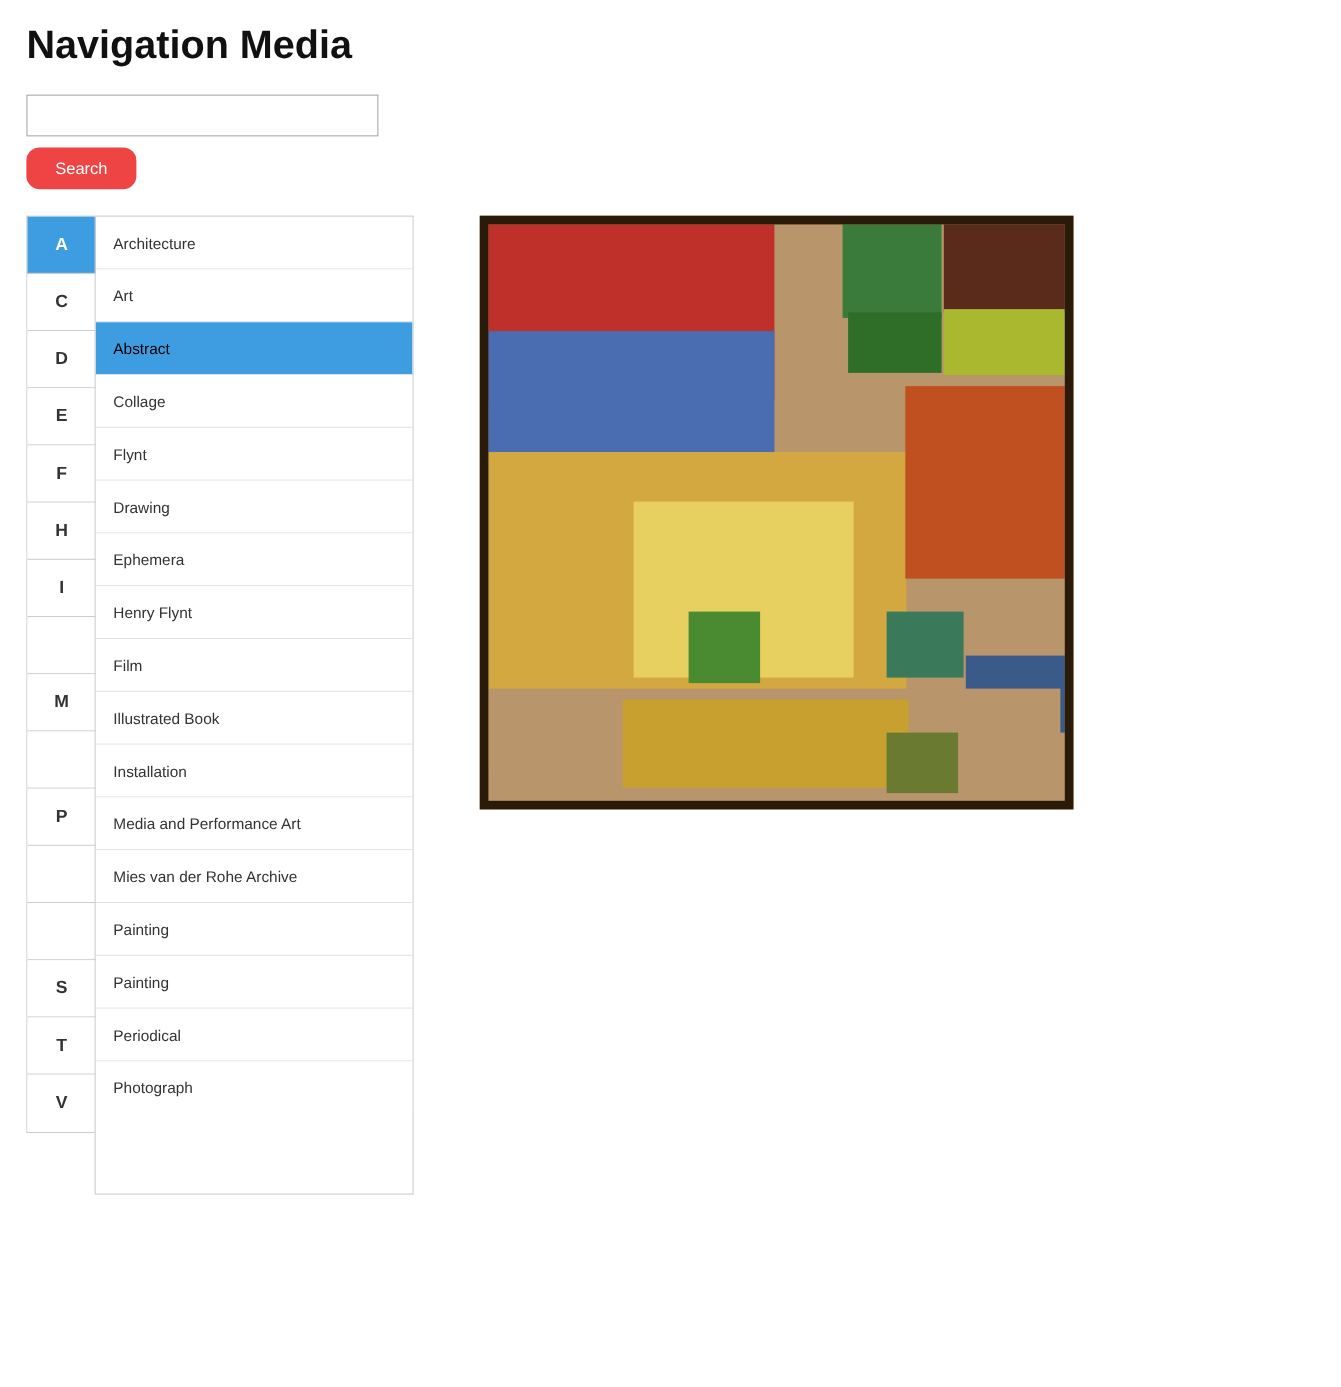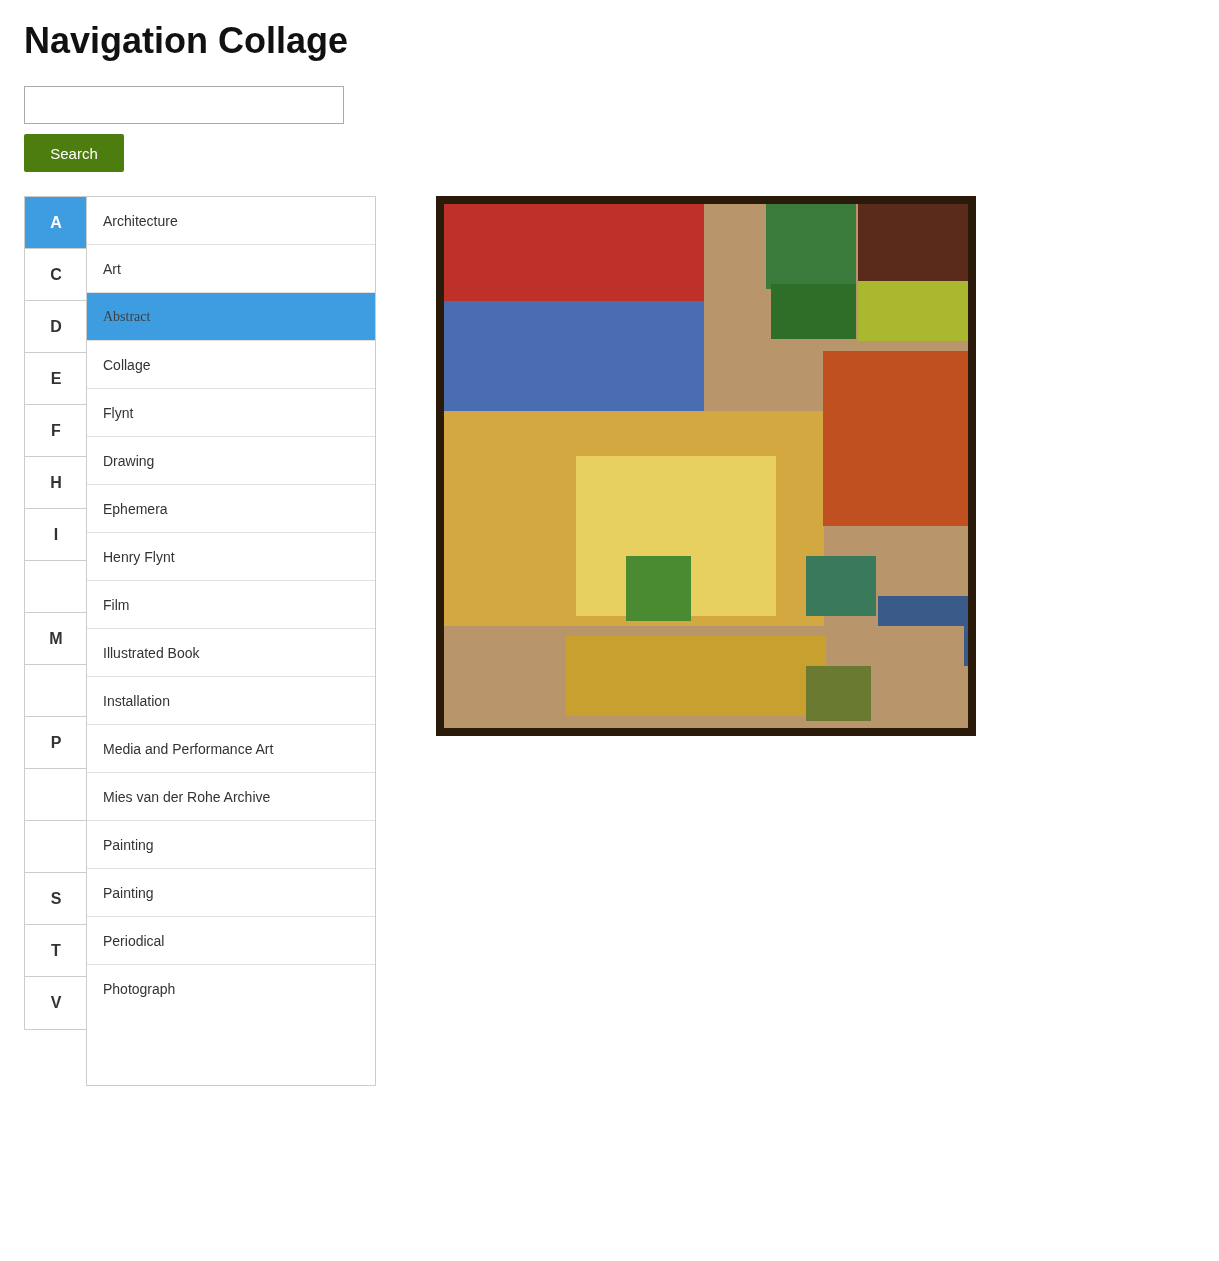--- a/index.html
+++ b/index.html
@@ -29,26 +29,26 @@
       width: 320px;
       height: 38px;
       border: 1px solid #aaa;
       padding: 0 8px;
       font-size: 14px;
       outline: none;
     }
     .search-button {
       width: 100px;
       height: 38px;
-      background: #4d7c0f;
+      background: #ef4444;
       color: #fff;
       border: none;
       font-size: 15px;
       cursor: pointer;
-      border-radius: 2px;
+      border-radius: 12px;
     }
     .nav-area {
       display: flex;
       gap: 0;
       align-items: flex-start;
     }
     .letter-nav {
       display: flex;
       flex-direction: column;
       width: 62px;
@@ -98,22 +98,21 @@
       cursor: pointer;
       color: #333;
       background: #fff;
       white-space: nowrap;
     }
     .category-item:last-child {
       border-bottom: none;
     }
     .category-item.selected {
       background: #3d9de0;
-      color: #404040;
-      font-family: Liberation Serif, serif;
+      color: #000000;
     }
     .image-area {
       margin-left: 60px;
       flex: 1;
     }
     .artwork-image {
       width: 540px;
       height: 540px;
       background: #c4a882;
       position: relative;
@@ -137,21 +136,21 @@
       background: #f0f0f0;
     }
     .category-list-container::-webkit-scrollbar-thumb {
       background: #aaa;
       border: 1px solid #999;
     }
   </style>
 </head>
 <body>
 
-<h1>Navigation Collage</h1>
+<h1>Navigation Media</h1>
 
 <div class="search-bar">
   <input class="search-input" type="text" placeholder="" style="">
   <button class="search-button">Search</button>
 </div>
 
 <div class="nav-area">
 
   <div class="letter-nav" id="letter-nav">
   <div class="letter-item active">A</div>

